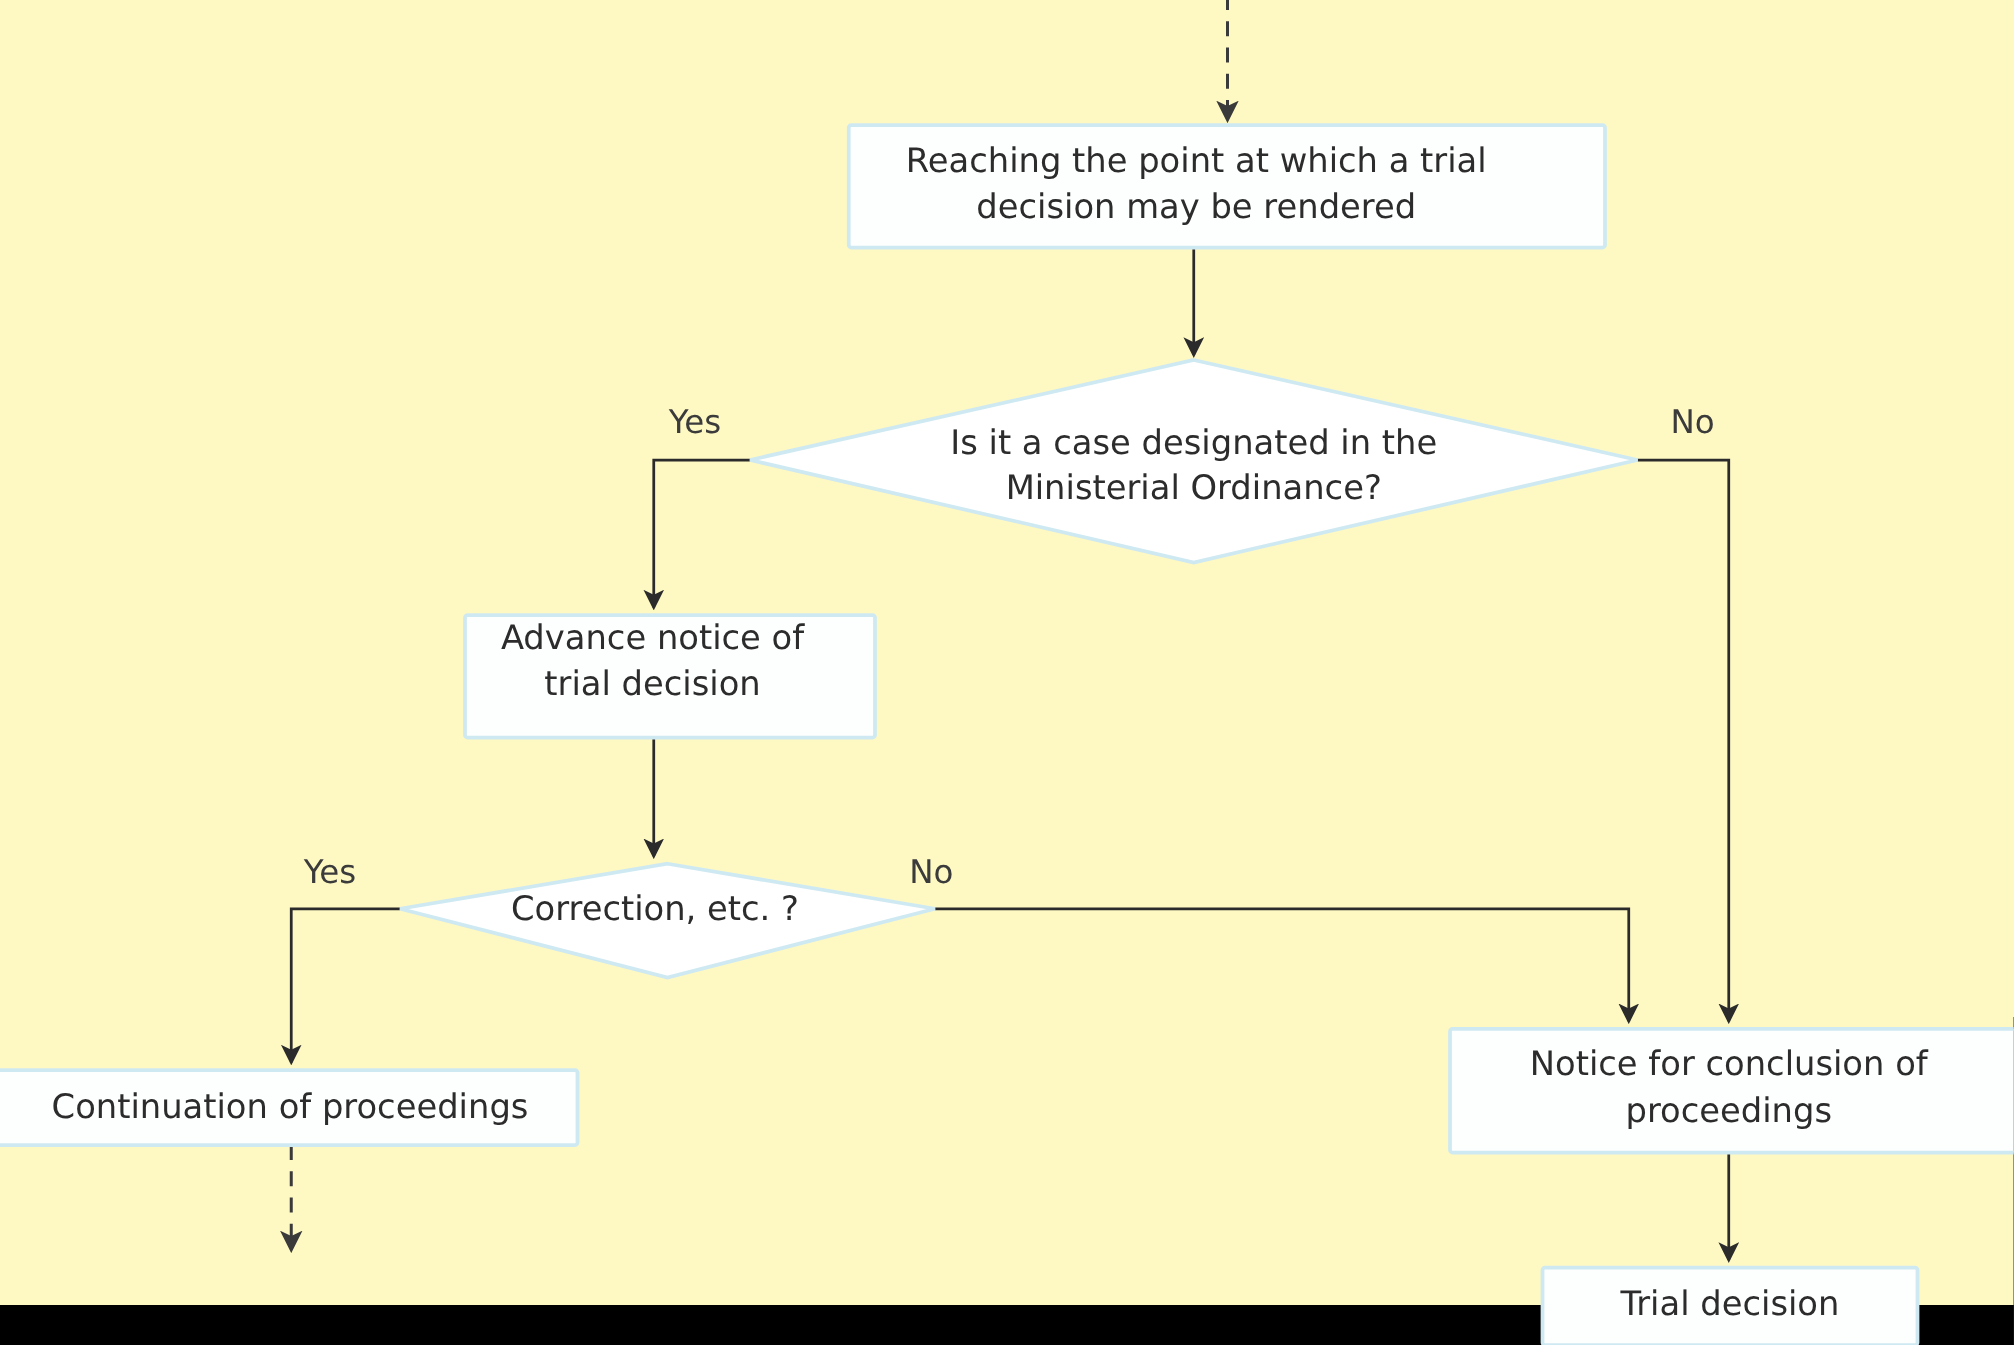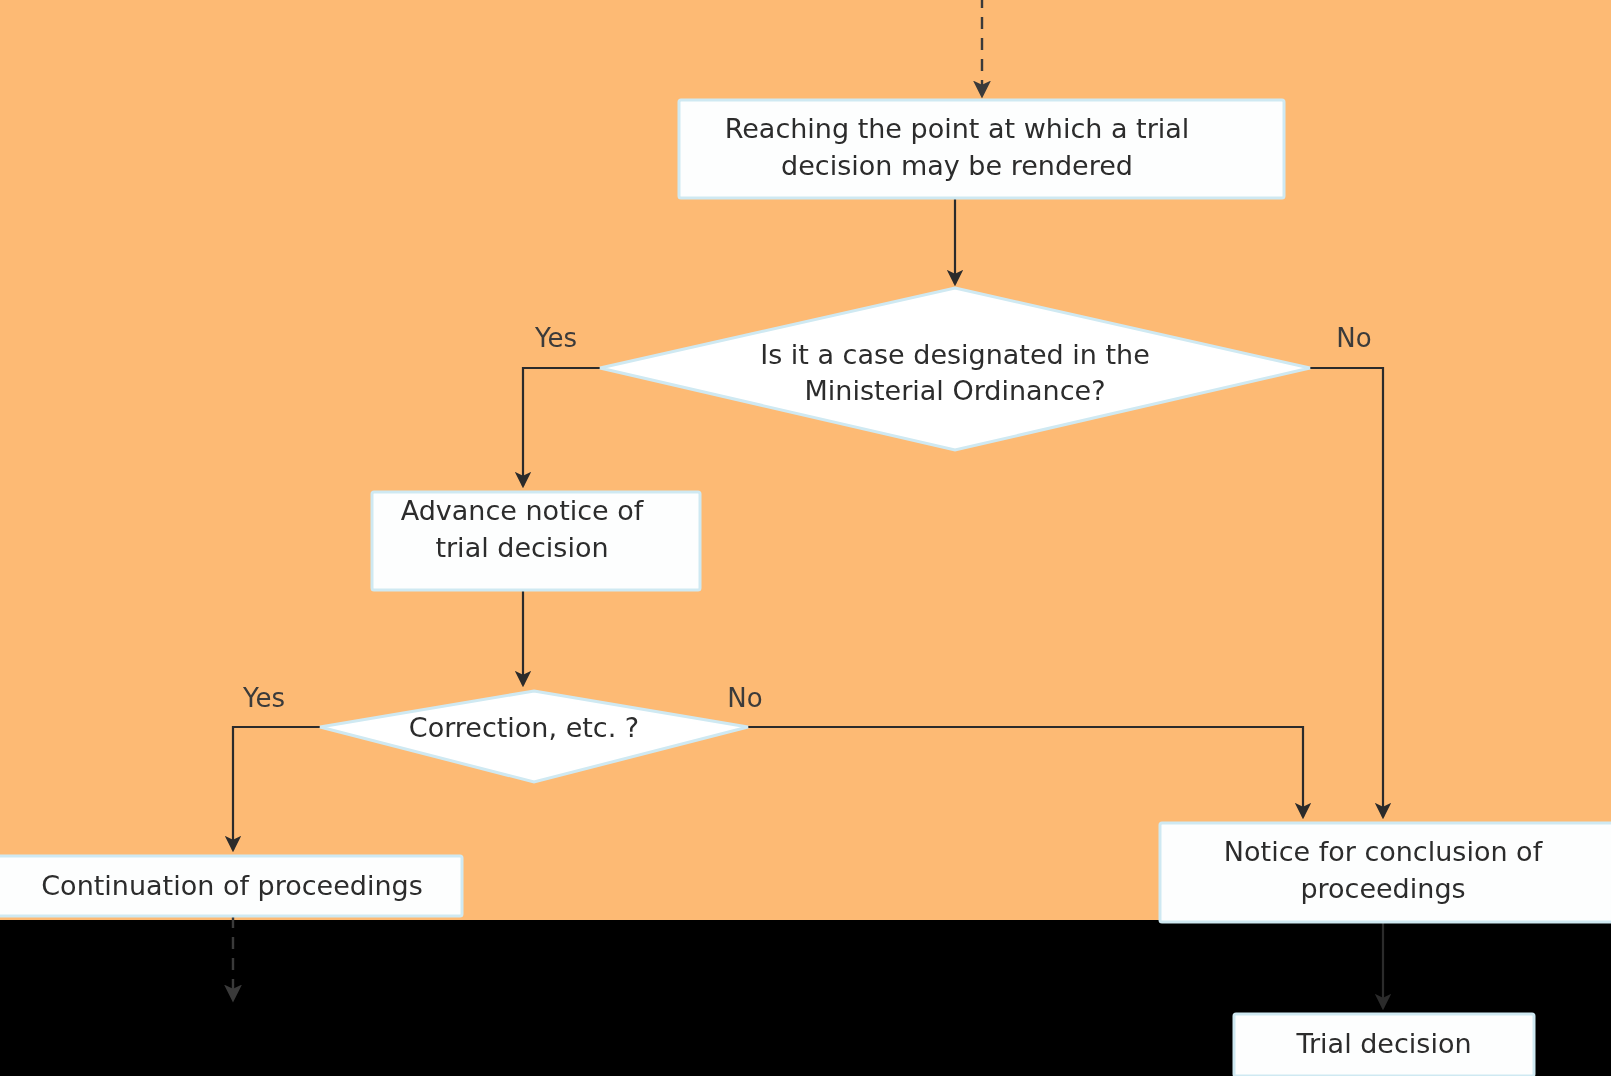--- a/index.html
+++ b/index.html
@@ -9,22 +9,22 @@
   }
   body {
     width: 1611px;
     height: 1076px;
     overflow: hidden;
     font-family: "DejaVu Sans", sans-serif;
   }
   #flow-root {
     position: relative;
     width: 1611px;
-    height: 920px;
-    background: #fdba74;
+    height: 1044px;
+    background: #fef9c3;
   }
   svg#flow-svg {
     position: absolute;
     top: 0;
     left: 0;
     width: 1611px;
     height: 1076px;
     display: block;
   }
   .node-box-fill {

